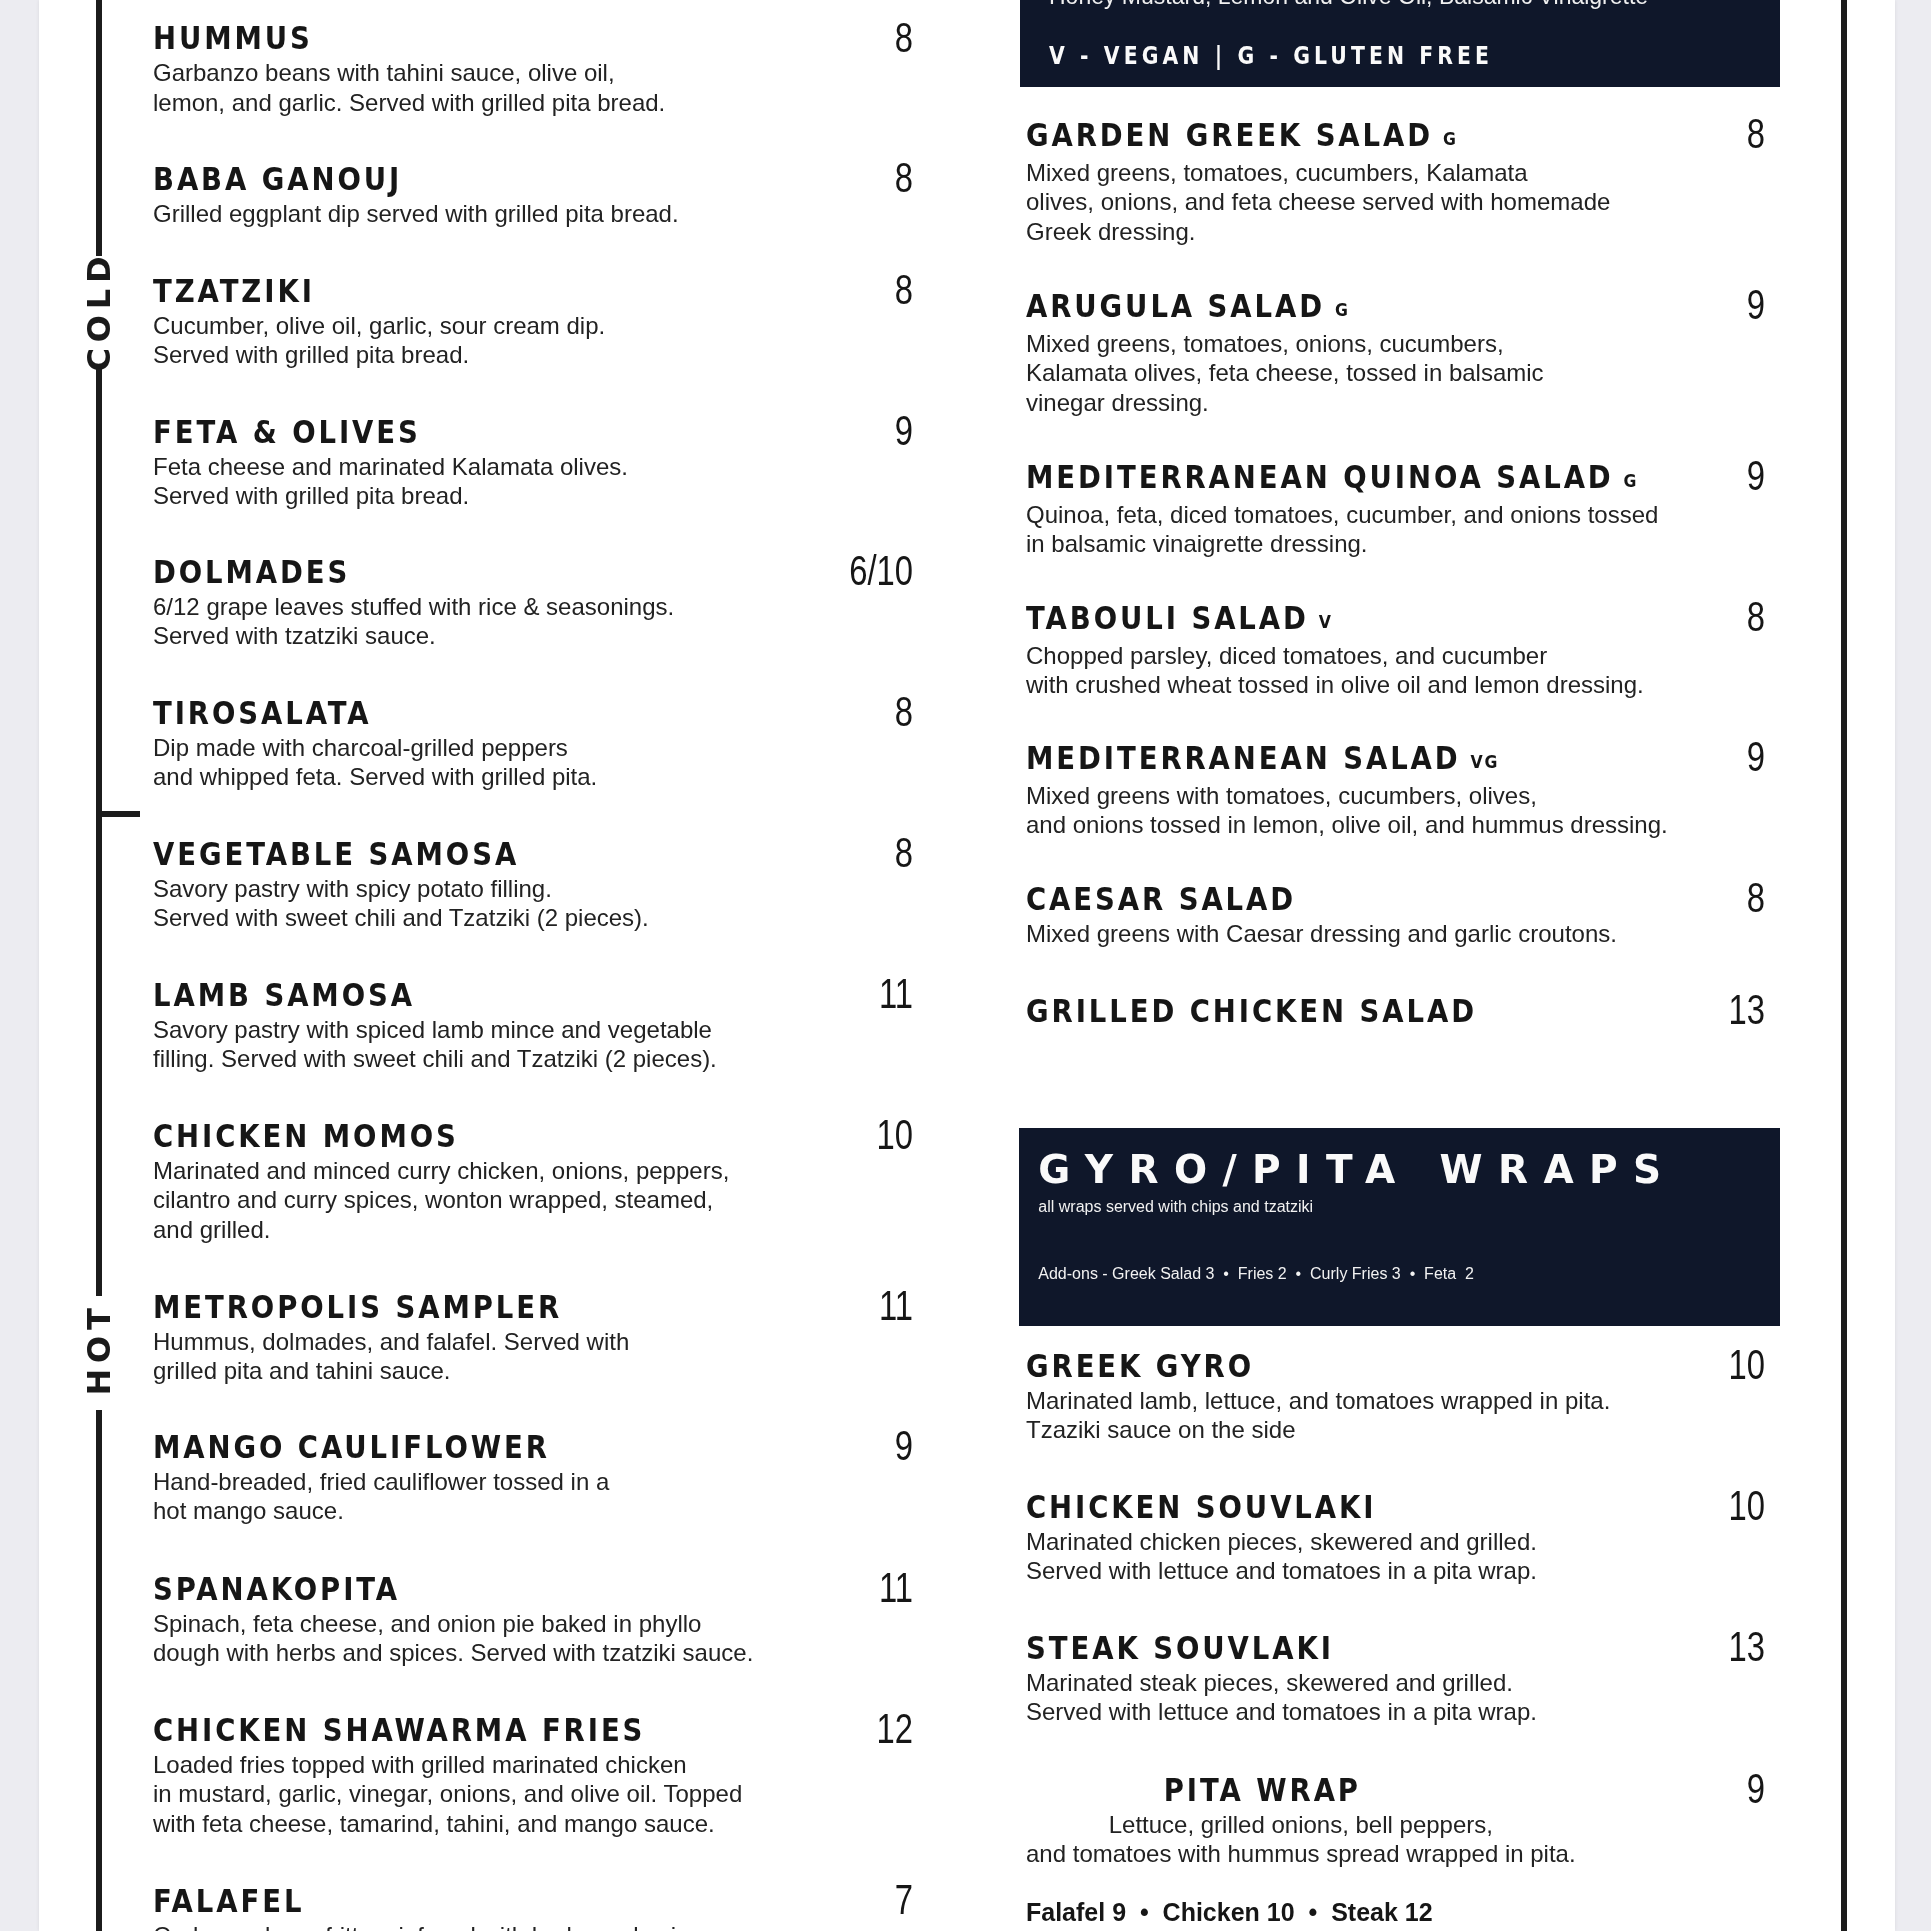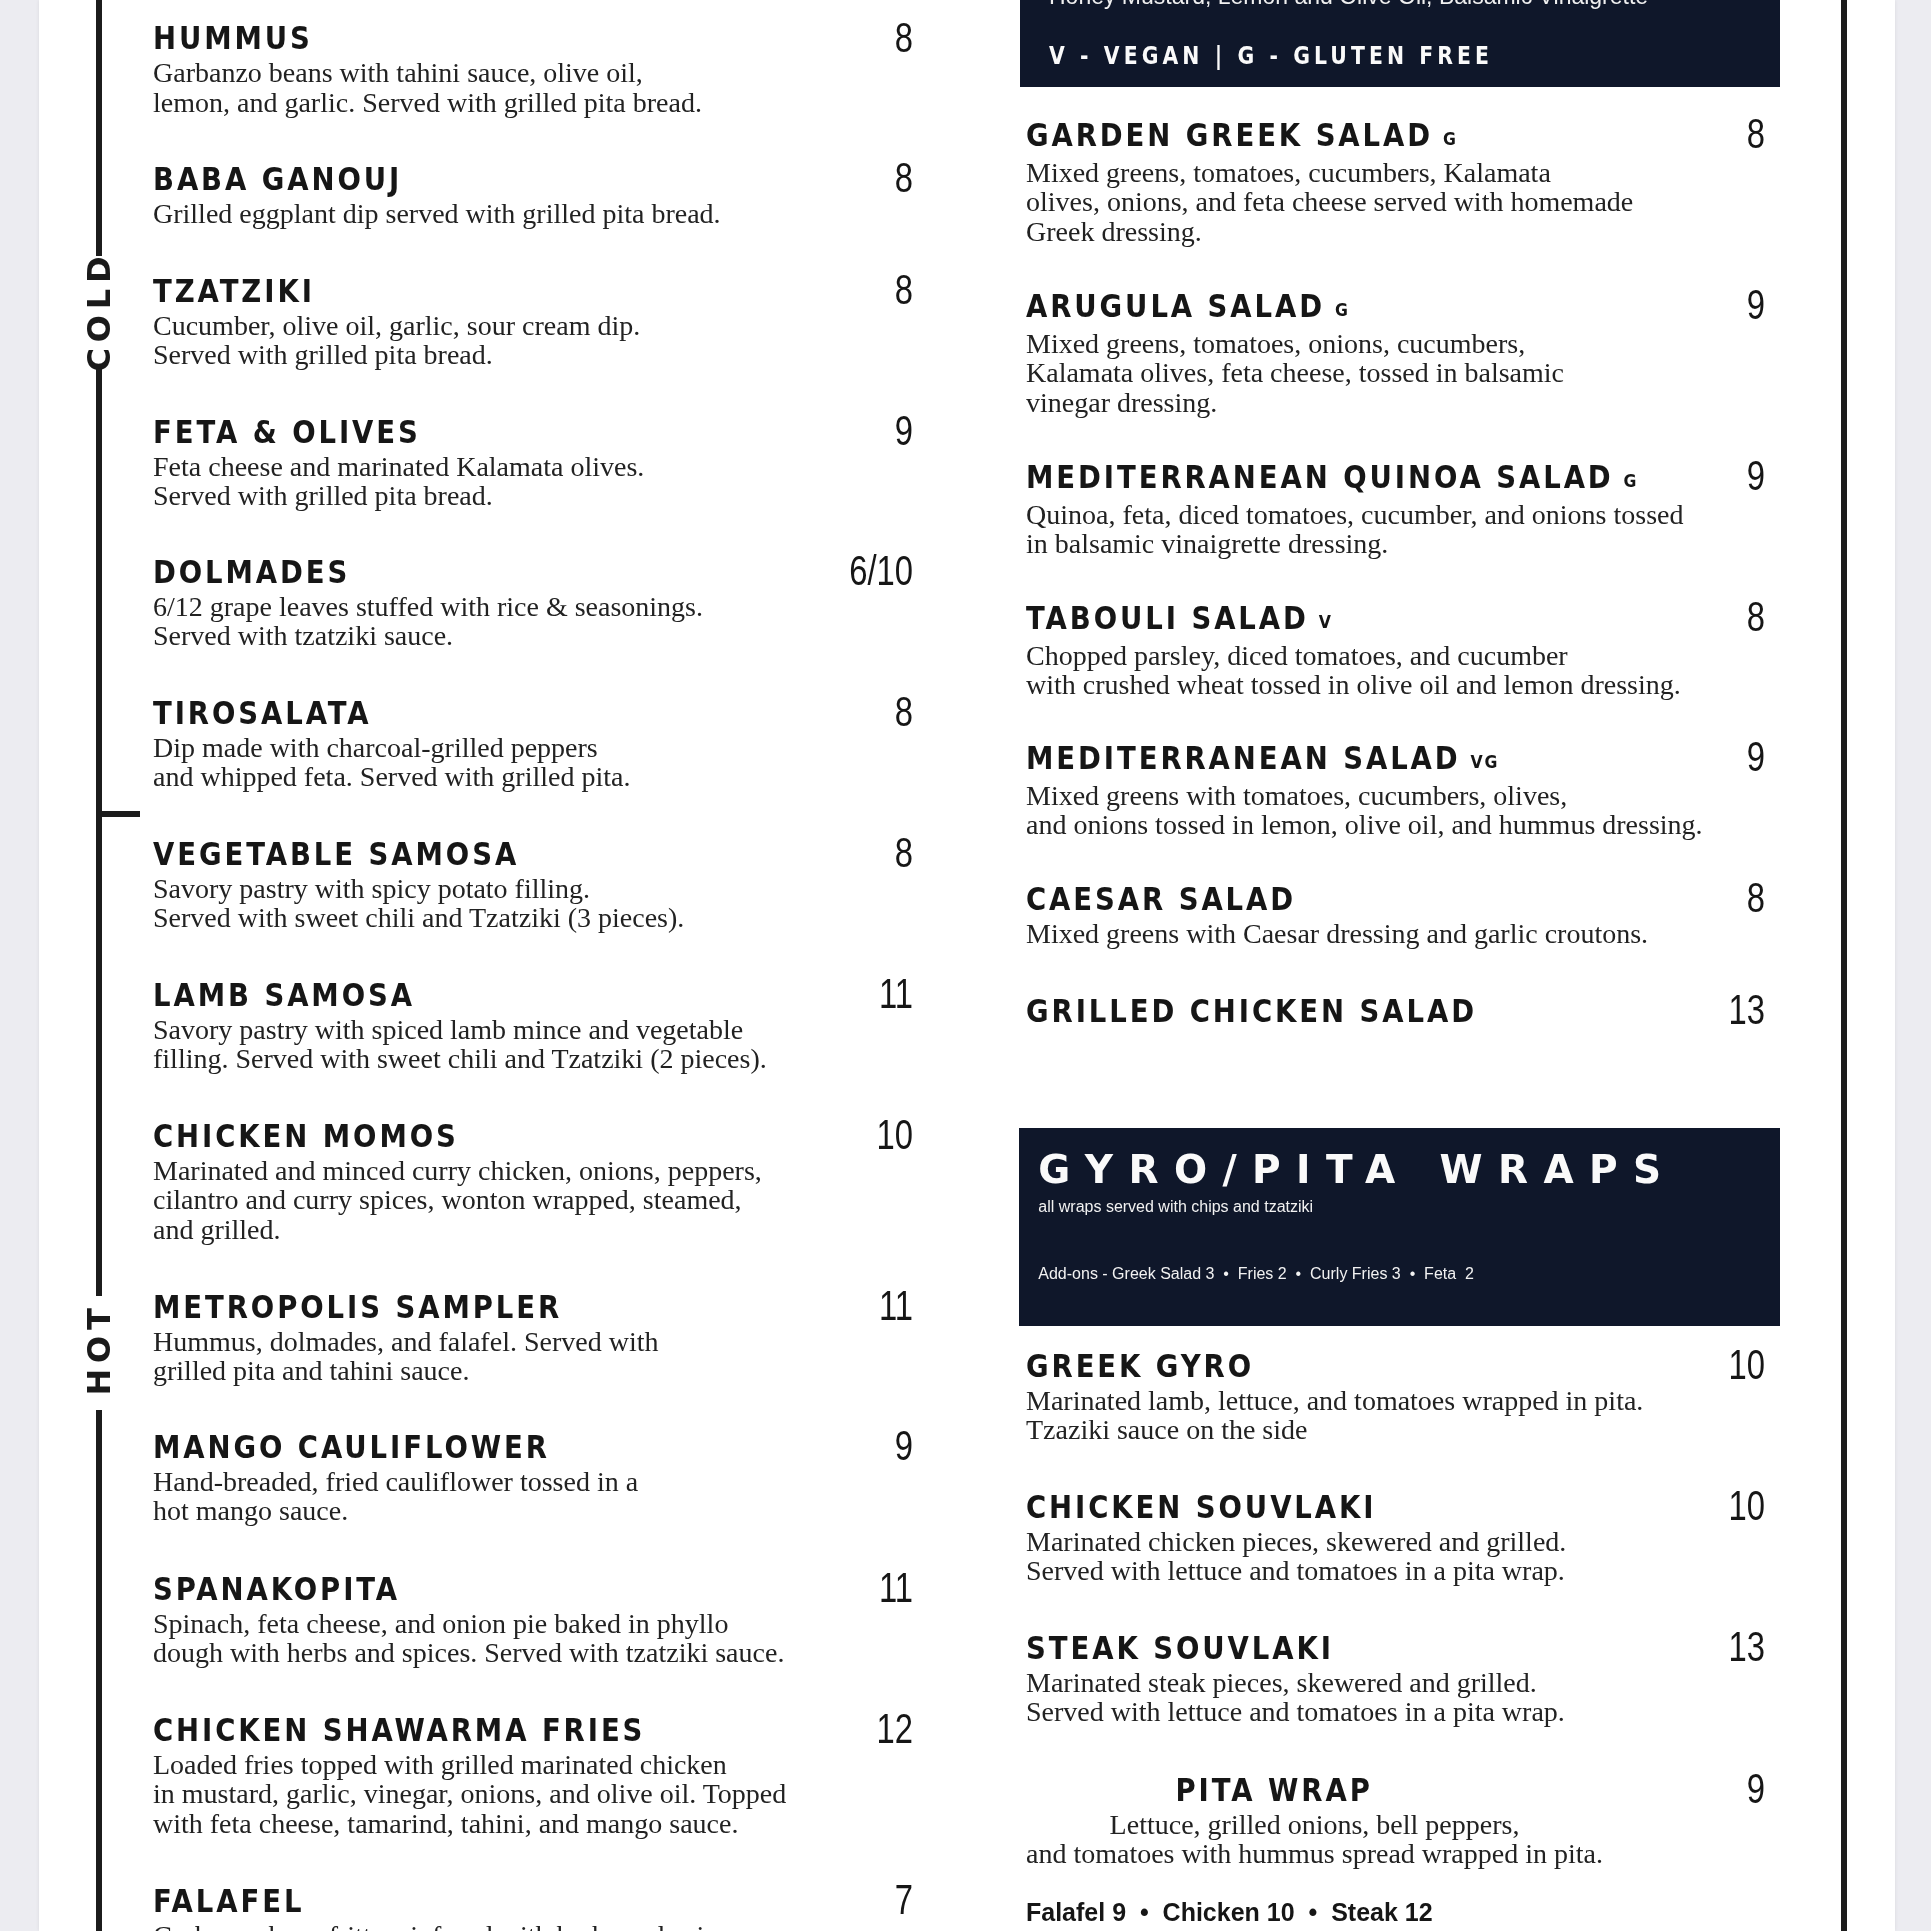--- a/index.html
+++ b/index.html
@@ -26,22 +26,22 @@
   .item .name {
     font-family:"DejaVu Sans", sans-serif; font-weight:bold;
     font-size:32px; letter-spacing:3.4px; line-height:39px;
     transform: scaleX(0.86); transform-origin:left center;
     white-space:nowrap; color:#161616;
   }
   .item .name .tag {
     font-size:18.3px; letter-spacing:1.9px; margin-left:11.6px; vertical-align:1px;
   }
   .item .desc {
-    font-family:Liberation Serif, serif;
-    font-size:28px; line-height:29.4px; color:#222;
+    font-family:Liberation Sans, sans-serif;
+    font-size:24px; line-height:29.4px; color:#222;
     white-space:pre-line;
   }
   .price {
     position:absolute; text-align:right; width:135px;
     font-family:"Liberation Sans", sans-serif; font-size:42px; line-height:42px;
     color:#161616; transform:scaleX(0.78); transform-origin:right center;
   }
   .banner {
     position:absolute; background:#0f172a; color:#fafafa;
   }
@@ -117,21 +117,21 @@
   <div class="item" style="left:114px; top:694px;">
     <div class="name">TIROSALATA</div>
     <div class="desc">Dip made with charcoal-grilled peppers
 and whipped feta. Served with grilled pita.</div>
   </div>
   <div class="price" style="left:739px; top:691px;">8</div>
 
   <div class="item" style="left:114px; top:835px;">
     <div class="name">VEGETABLE SAMOSA</div>
     <div class="desc">Savory pastry with spicy potato filling.
-Served with sweet chili and Tzatziki (3 pieces).</div>
+Served with sweet chili and Tzatziki (2 pieces).</div>
   </div>
   <div class="price" style="left:739px; top:832px;">8</div>
 
   <div class="item" style="left:114px; top:976px;">
     <div class="name">LAMB SAMOSA</div>
     <div class="desc">Savory pastry with spiced lamb mince and vegetable
 filling. Served with sweet chili and Tzatziki (2 pieces).</div>
   </div>
   <div class="price" style="left:739px; top:973px;">11</div>
 

